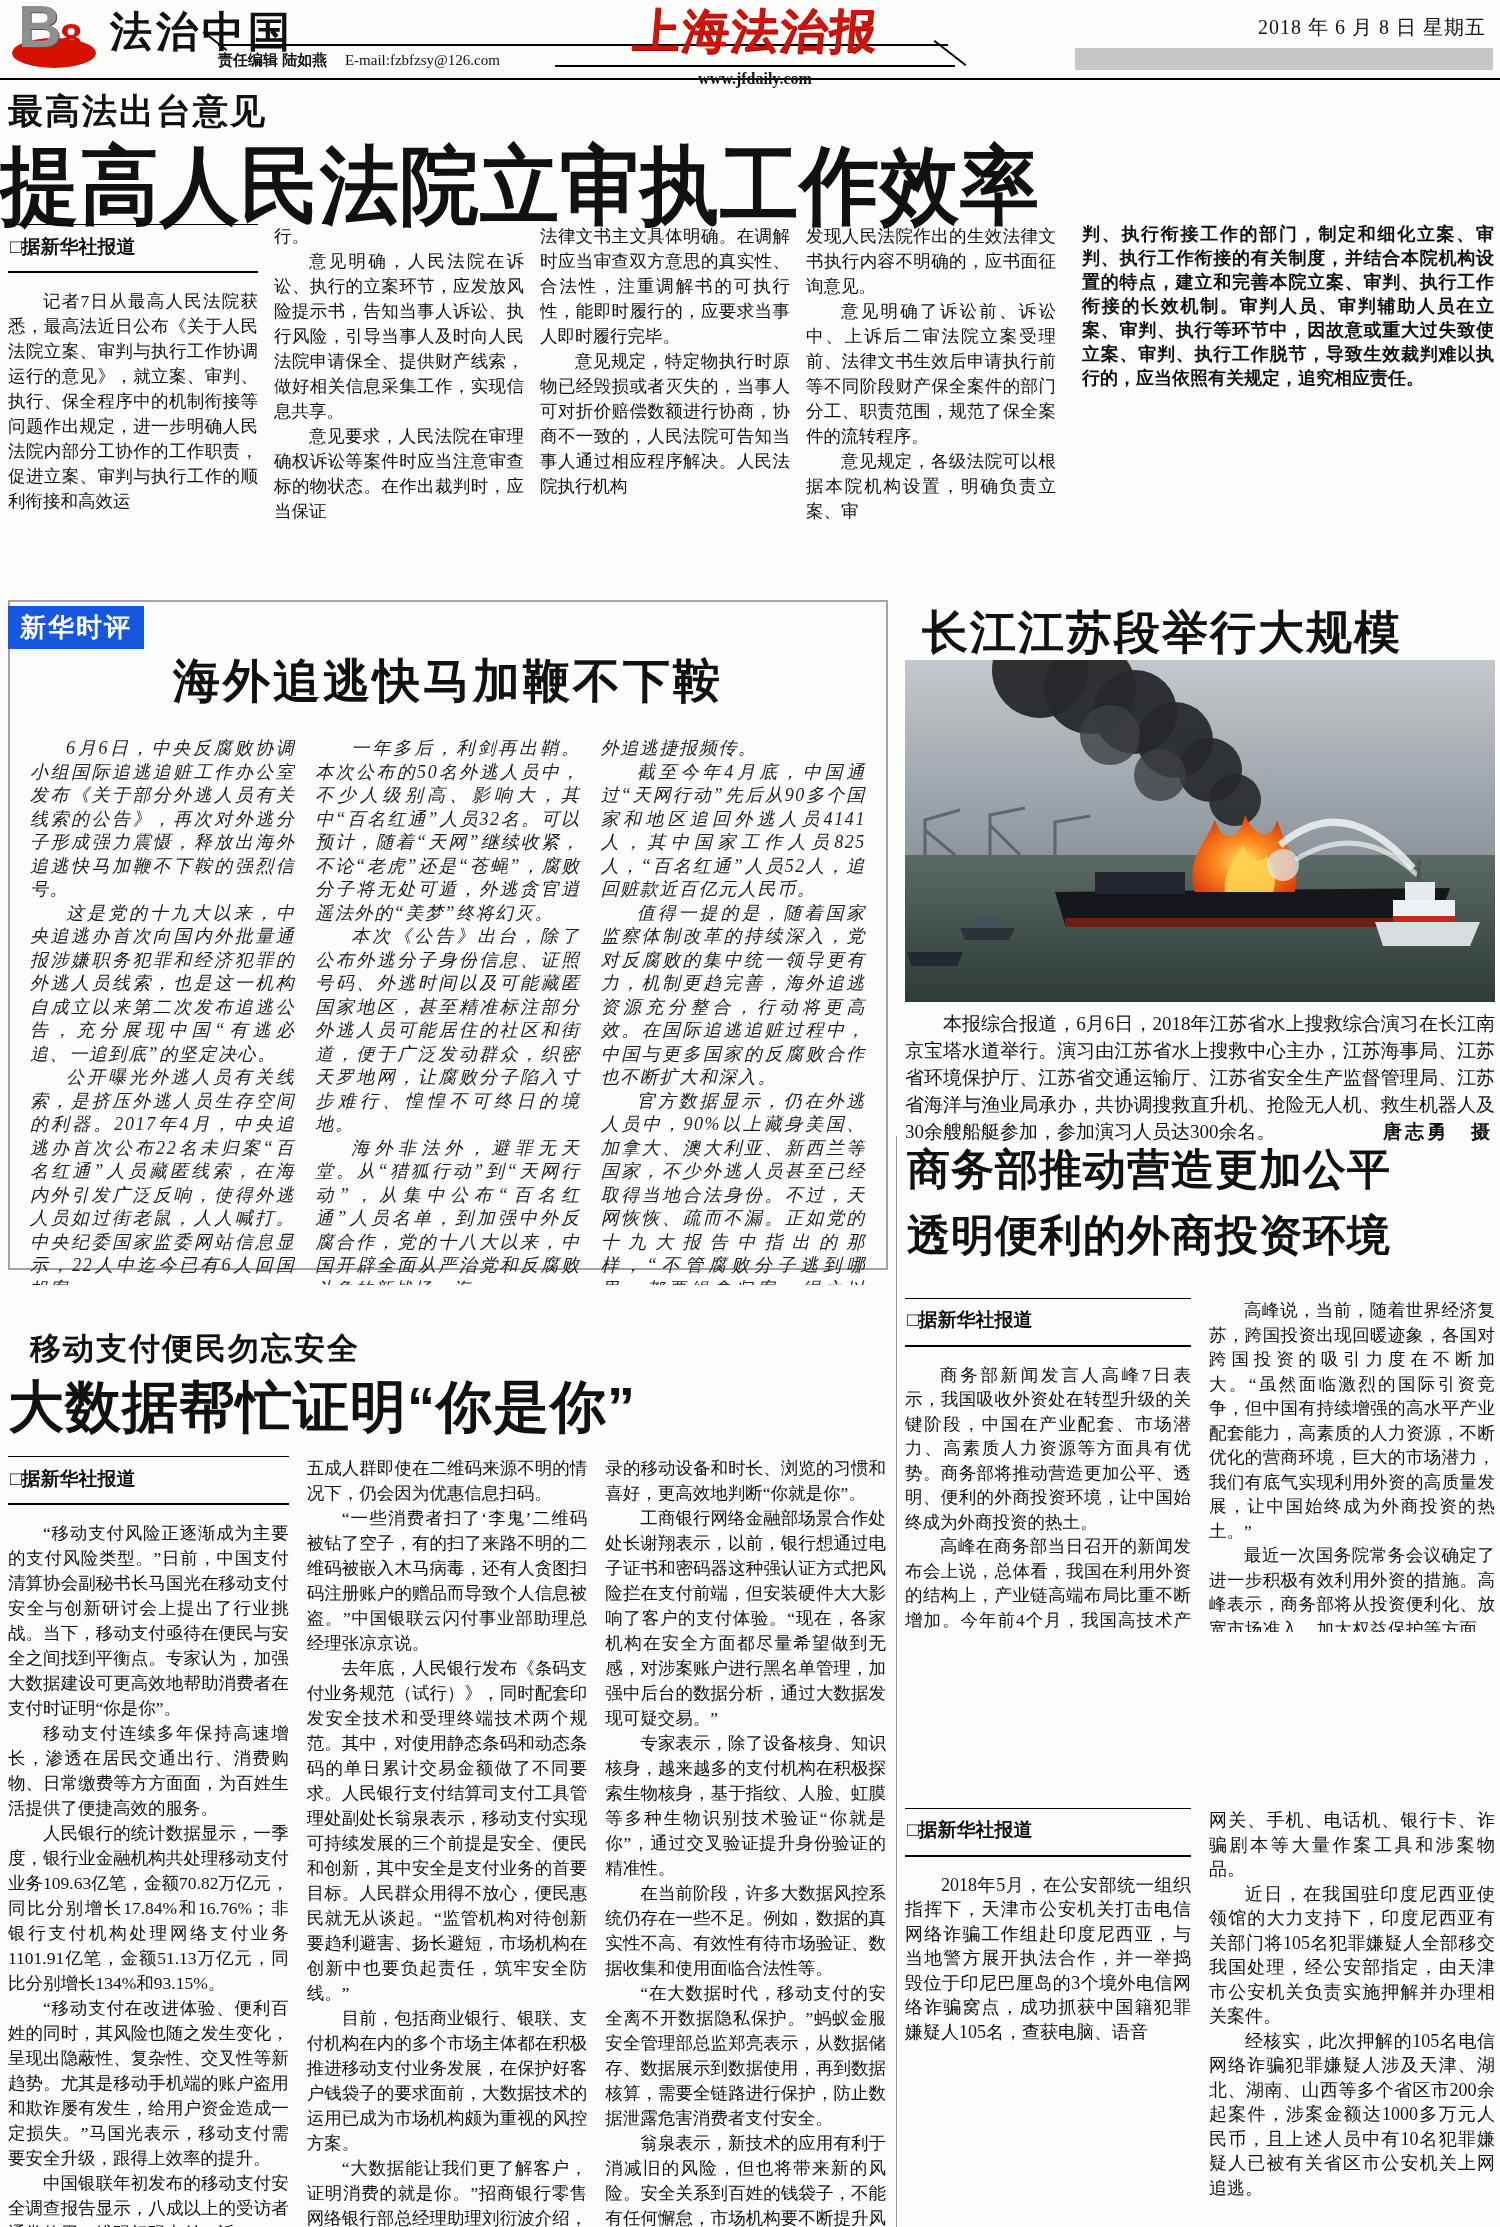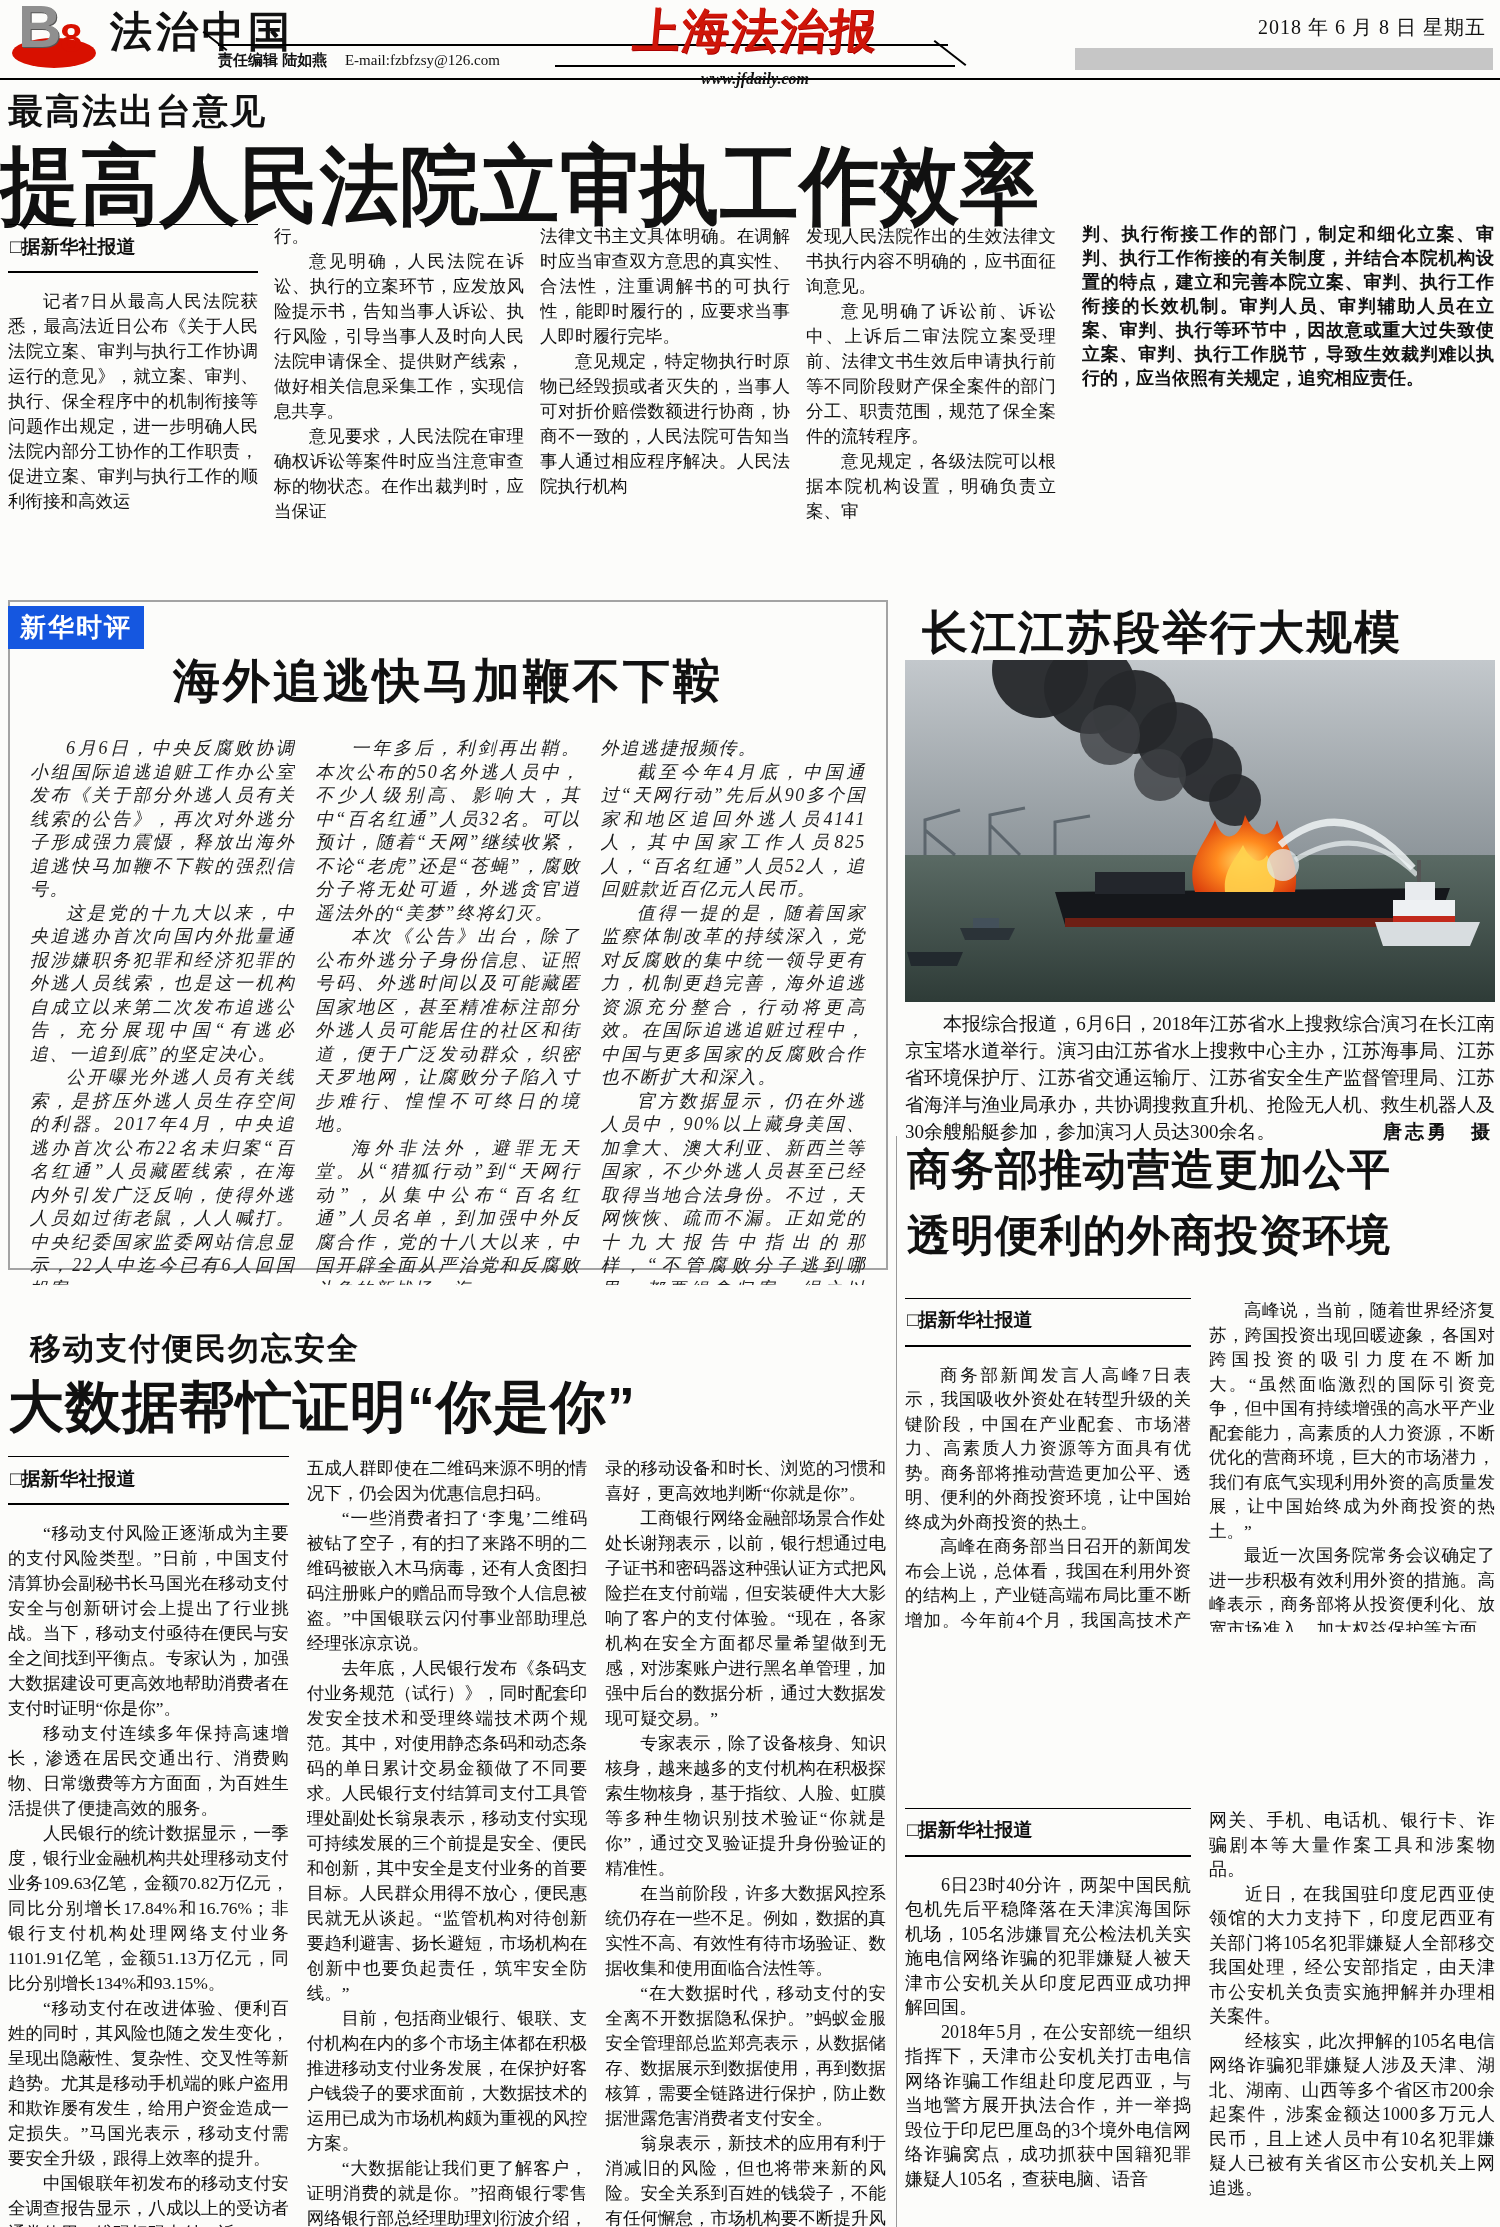--- a/index.html
+++ b/index.html
@@ -14,21 +14,21 @@
   .logo .b{position:absolute;left:6px;top:-10px;font-size:60px;font-weight:900;color:#8f8f8f;text-shadow:1px 1px 0 #555;}
   .logo .n8{position:absolute;left:48px;top:14px;font-size:40px;font-weight:900;color:#d81000;}
   .section-title{position:absolute;left:110px;top:4px;font-size:42px;font-weight:900;letter-spacing:4px;}
   .editor-strip{position:absolute;left:218px;top:44px;width:730px;border-top:2px solid #000;padding-top:5px;font-size:15px;}
   .editor-strip .ed{font-weight:700;font-family:"Liberation Sans","DejaVu Sans",sans-serif;margin-right:14px;}
   .editor-diag{position:absolute;left:200px;top:40px;width:30px;height:2px;background:#000;transform:rotate(38deg);}
   .editor-diag2{position:absolute;left:930px;top:52px;width:40px;height:2px;background:#000;transform:rotate(38deg);}
   .masthead{position:absolute;left:555px;top:0px;width:400px;text-align:center;}
   .masthead .mh{font-size:47px;font-weight:900;color:#cf1509;transform:skewX(-5deg);display:inline-block;
                 text-shadow:1px 1px 0 #a00;letter-spacing:2px;}
-  .masthead .site{border-top:2px solid #000;margin-top:2px;padding-top:3px;font-weight:700;font-size:16px;font-style:italic;}
+  .masthead .site{border-top:2px solid #000;margin-top:2px;padding-top:3px;font-weight:700;font-size:16px;}
   .date-line{position:absolute;right:14px;top:14px;font-size:20px;letter-spacing:1px;}
   .grey-bar{position:absolute;left:1075px;top:48px;width:418px;height:22px;background:#c6c6c6;}
 
   
   .cols{display:flex;}
   .col{overflow:hidden;}
   .col p{margin:0;text-indent:2em;text-align:justify;}
   .col p.cont{text-indent:0;}
   .byline{font-family:Liberation Serif, serif;font-weight:700;font-size:19px;
           border-top:1px solid #000;border-bottom:2px solid #000;padding:9px 0 12px 2px;margin-bottom:16px;}
@@ -251,21 +251,20 @@
     <div class="col">
         <p>高峰说，当前，随着世界经济复苏，跨国投资出现回暖迹象，各国对跨国投资的吸引力度在不断加大。“虽然面临激烈的国际引资竞争，但中国有持续增强的高水平产业配套能力，高素质的人力资源，不断优化的营商环境，巨大的市场潜力，我们有底气实现利用外资的高质量发展，让中国始终成为外商投资的热土。”</p>
         <p>最近一次国务院常务会议确定了进一步积极有效利用外资的措施。高峰表示，商务部将从投资便利化、放宽市场准入、加大权益保护等方面，营造更加公平、透明、便利的外商投资环境，推动形成利用外资的新亮点和新引擎。</p>
       </div>
   </div>
 
   <div class="tj-cols cols">
     <div class="col">
       <div class="byline">□据新华社报道</div>
       <div>
-          <p>6日23时40分许，两架中国民航包机先后平稳降落在天津滨海国际机场，105名涉嫌冒充公检法机关实施电信网络诈骗的犯罪嫌疑人被天津市公安机关从印度尼西亚成功押解回国。</p>
           <p>2018年5月，在公安部统一组织指挥下，天津市公安机关打击电信网络诈骗工作组赴印度尼西亚，与当地警方展开执法合作，并一举捣毁位于印尼巴厘岛的3个境外电信网络诈骗窝点，成功抓获中国籍犯罪嫌疑人105名，查获电脑、语音</p>
         </div>
     </div>
     <div class="col">
         <p class="cont">网关、手机、电话机、银行卡、诈骗剧本等大量作案工具和涉案物品。</p>
         <p>近日，在我国驻印度尼西亚使领馆的大力支持下，印度尼西亚有关部门将105名犯罪嫌疑人全部移交我国处理，经公安部指定，由天津市公安机关负责实施押解并办理相关案件。</p>
         <p>经核实，此次押解的105名电信网络诈骗犯罪嫌疑人涉及天津、湖北、湖南、山西等多个省区市200余起案件，涉案金额达1000多万元人民币，且上述人员中有10名犯罪嫌疑人已被有关省区市公安机关上网追逃。</p>
       </div>
   </div>
 

